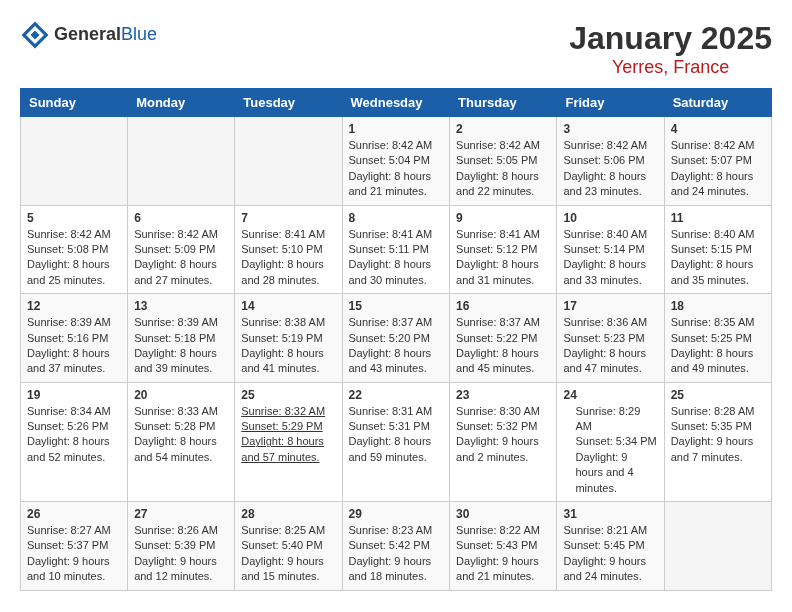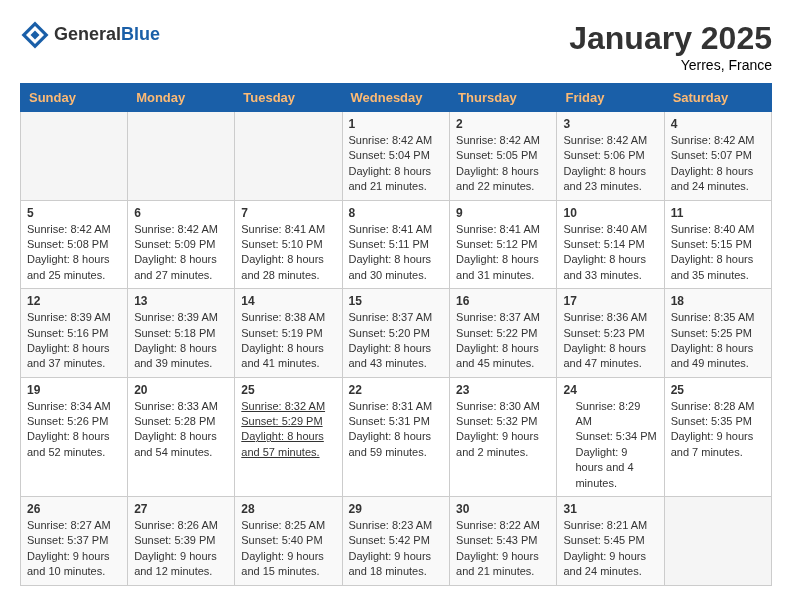--- a/index.html
+++ b/index.html
@@ -24,48 +24,49 @@
       display: flex;
       line-height: 1.1;
     }
     .logo-general {
       font-size: 18px;
       font-weight: bold;
       color: #333;
     }
     .logo-blue {
       font-size: 18px;
-      font-weight: bold;
+      font-weight: normal;
       color: #1a5fa8;
     }
     .logo-icon {
       width: 30px;
       height: 30px;
       margin-right: 4px;
     }
     .title-block {
       text-align: right;
     }
     .month-title {
       font-size: 32px;
       font-weight: bold;
       color: #333;
     }
     .location {
-      font-size: 14px;
-      color: #000000;
+      font-size: 18px;
+      color: #b91c1c;
+      text-align: center;
     }
     .calendar {
       width: 100%;
       border-collapse: collapse;
       border: 1px solid #ccc;
     }
     .calendar th {
       background-color: #1a5fa8;
-      color: #fdba74;
+      color: #ffffff;
       font-size: 13px;
       font-weight: bold;
       padding: 6px 8px;
       text-align: left;
       border: 1px solid #1a5fa8;
     }
     .calendar td {
       border: 1px solid #ccc;
       vertical-align: top;
       padding: 5px 6px;

